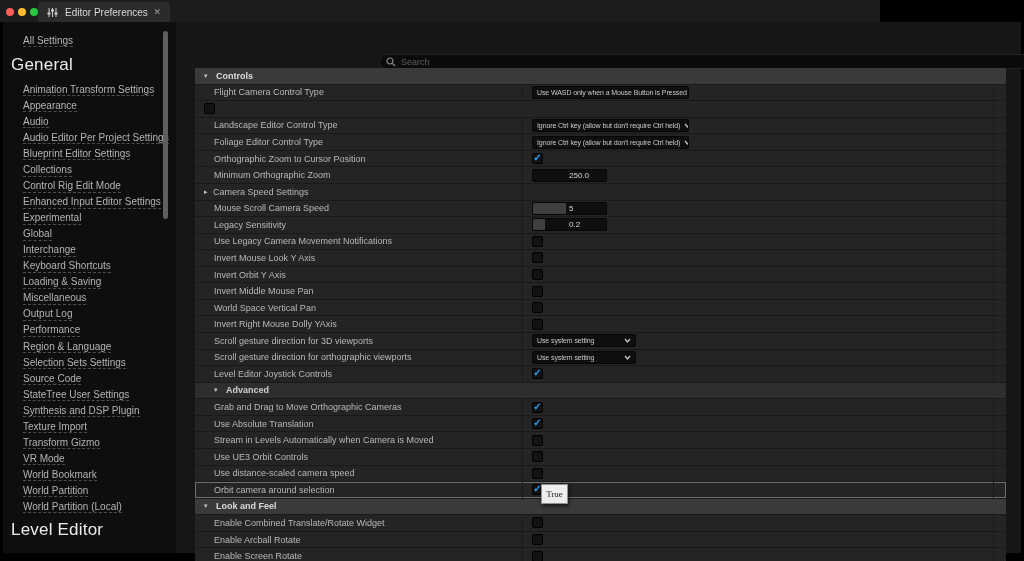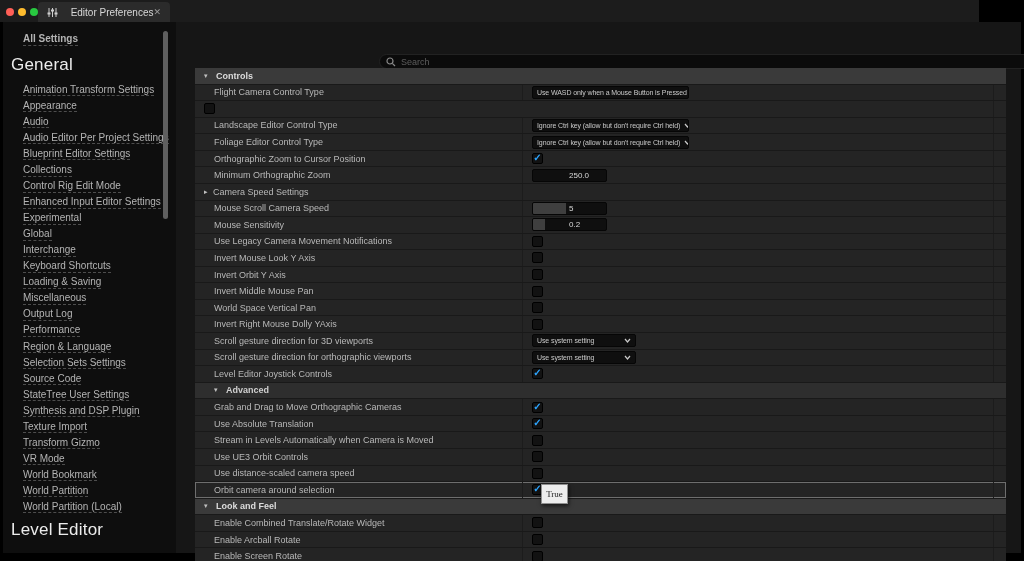--- a/index.html
+++ b/index.html
@@ -1,31 +1,31 @@
 <!DOCTYPE html>
 <html><head>
 <meta charset="utf-8">
 <style>
   html,body{margin:0;padding:0;}
   body{width:1024px;height:561px;background:#000;position:relative;overflow:hidden;
        font-family:"Liberation Sans",sans-serif;-webkit-font-smoothing:antialiased;}
 
   
-  .titlebar{position:absolute;left:0;top:0;width:979px;height:22px;background:#1c1c1c;text-align:right;}
+  .titlebar{position:absolute;left:0;top:0;width:880px;height:22px;background:#1c1c1c;}
   .light{position:absolute;top:7.5px;width:8px;height:8px;border-radius:50%;}
   .tab{position:absolute;left:38px;top:2px;width:132px;height:20px;background:#2b2b2b;
        border-radius:4px 4px 0 0;display:flex;align-items:center;}
   .tab-icon{margin-left:9px;display:flex;align-items:center;}
   .tab-title{margin-left:7px;font-size:10px;color:#d8d8d8;flex:1;white-space:nowrap;}
   .tab-close{margin-right:9px;color:#9a9a9a;font-size:9px;line-height:9px;cursor:default;}
 
   
   .sidebar{position:absolute;left:3px;top:22px;width:173px;height:531px;background:#0e0e0e;overflow:hidden;}
   .sb-inner{padding-top:9px;}
-  .sb-all{margin:2px 0 6px 20px;height:16px;display:flex;align-items:flex-start;font-weight:bold;}
+  .sb-all{margin:2px 0 6px 20px;height:16px;display:flex;align-items:center;}
   .sb-cat{font-size:17px;color:#ececec;margin:5px 0 7px 8px;letter-spacing:0.2px;}
   .sb-cat-bottom{margin-top:5px;}
   .sb-item{margin-left:20px;height:16.05px;display:flex;align-items:center;}
   .sb-link{font-size:10px;color:#b4b4b4;border-bottom:1px dashed #4d4d4d;padding-bottom:0.5px;white-space:nowrap;}
   .sb-scroll{position:absolute;left:160px;top:9px;width:5px;height:188px;background:#5f5f5f;border-radius:3px;}
 
   
   .main{position:absolute;left:176px;top:22px;width:845px;height:531px;background:#161616;}
   .searchbar{position:absolute;left:203px;top:32px;width:686px;height:15px;background:#0b0b0b;
              border:1px solid #222;border-radius:9px;display:flex;align-items:center;box-sizing:border-box;}
@@ -285,21 +285,21 @@
       <div class="vcell">
         <span class="tf" style="width: 75px;">
           <span class="fill" style="width: 45%;"></span>
           <span class="val">5</span>
         </span>
       </div>
       <div class="rcell"></div>
     </div>
     <div class="row">
       <div class="lcell">
-        <span class="lbl">Mouse Sensitivity</span>
+        <span class="lbl">Legacy Sensitivity</span>
       </div>
       <div class="vcell">
         <span class="tf" style="width: 75px;">
           <span class="fill" style="width: 16%;"></span>
           <span class="val">0.2</span>
         </span>
       </div>
       <div class="rcell"></div>
     </div>
     <div class="row">

